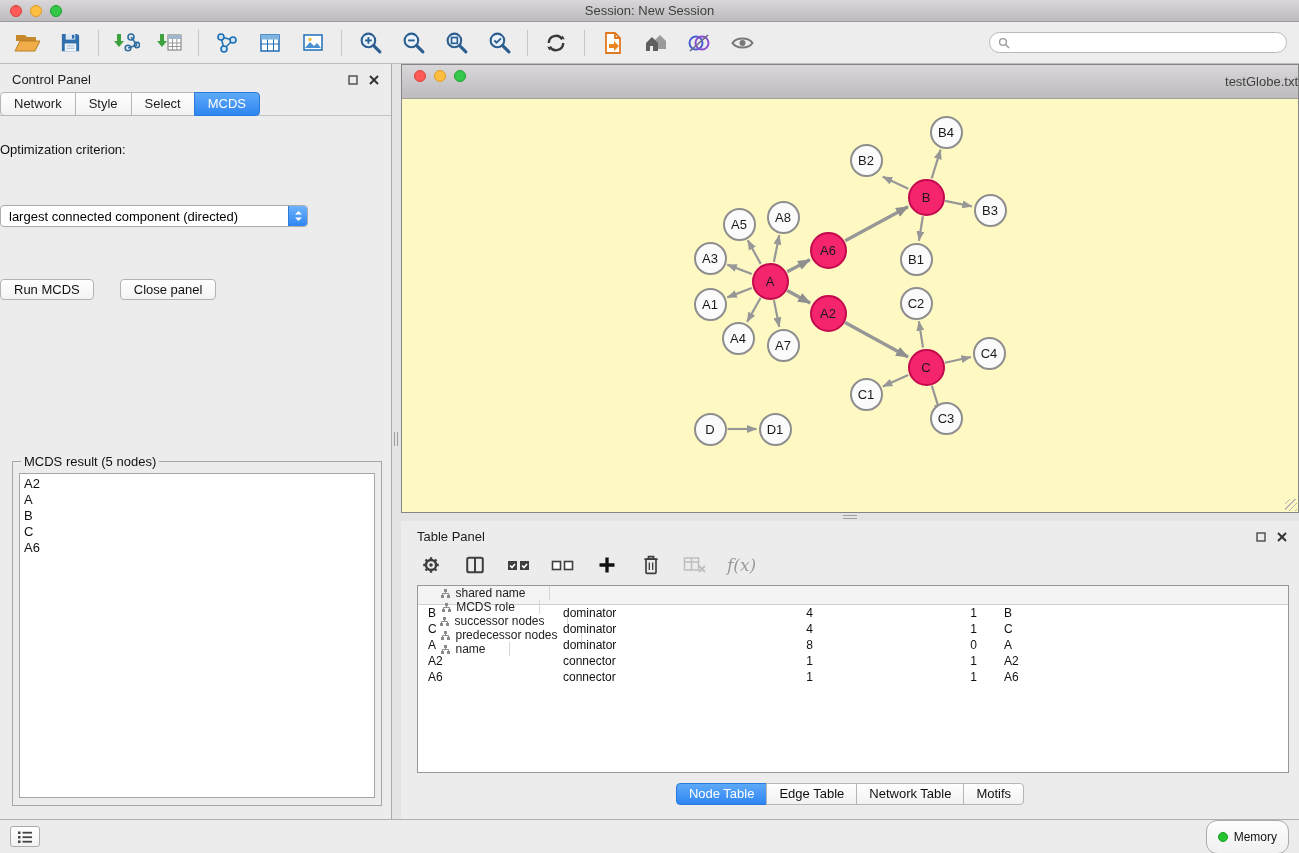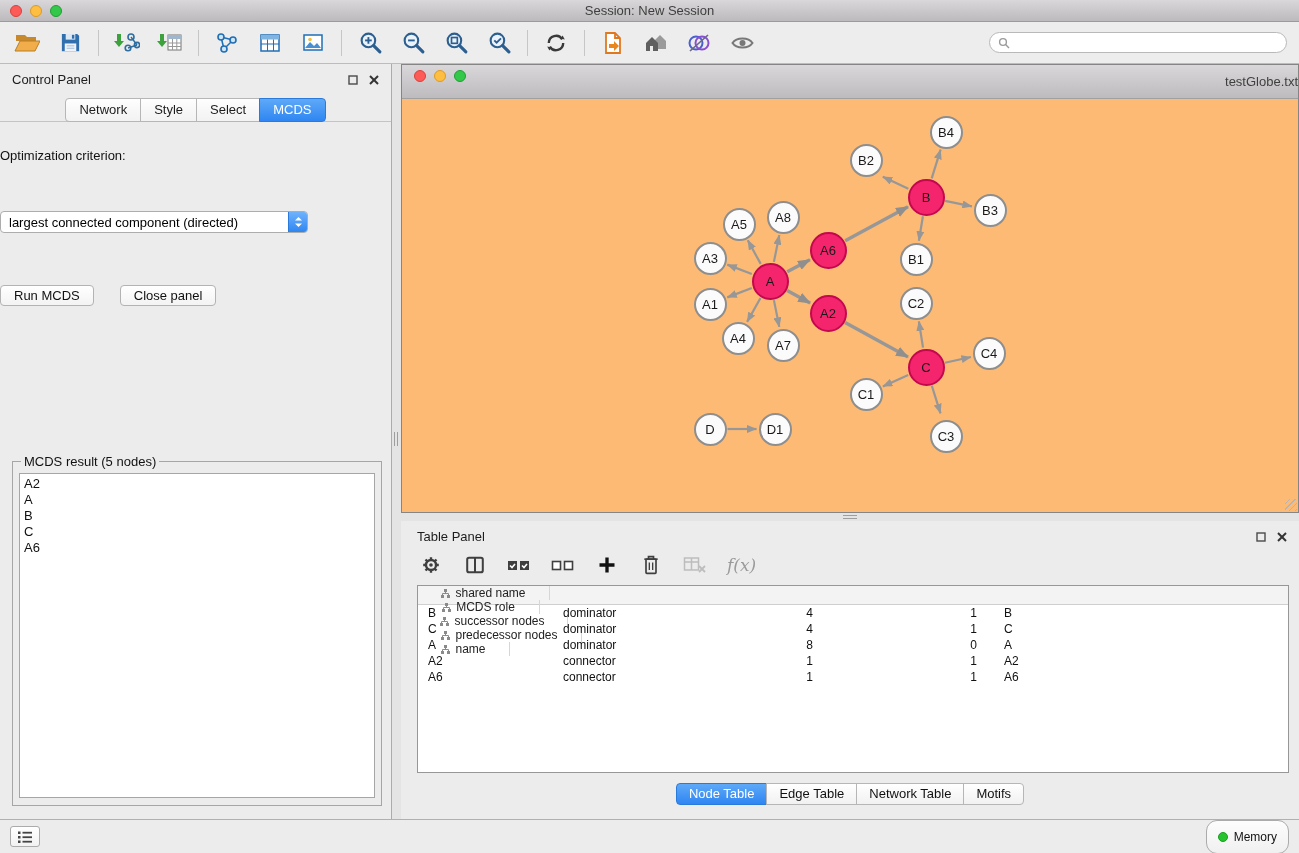--- a/index.html
+++ b/index.html
@@ -26,21 +26,21 @@
   .search-wrap input { border:none; outline:none; flex:1; font-size:12px; background:transparent; }
 
   
   .main { display:flex; height:755px; }
 
   
   .control-panel { width:392px; background:#ececec; border-right:1px solid #ababab; position:relative; flex:none; }
   .panel-header { display:flex; align-items:center; padding:8px 12px 4px 12px; font-size:13px; color:#1d1d1d; }
   .panel-header .ph-title { flex:1; }
   .ph-icons { display:flex; gap:11px; align-items:center; }
-  .cp-tabbar { display:flex; justify-content:center; border-bottom:1px solid #c4c4c4; margin-top:6px; }
+  .cp-tabbar { display:flex; justify-content:flex-start; border-bottom:1px solid #c4c4c4; }
   .cp-tab { font-size:13px; padding:3px 13px 4px 13px; background:linear-gradient(#fefefe,#f2f2f2);
             border:1px solid #b6b6b6; margin-left:-1px; color:#1d1d1d; position:relative; top:1px; }
   .cp-tab:first-child { border-radius:4px 0 0 4px; margin-left:0; }
   .cp-tab:last-child { border-radius:0 4px 4px 0; }
   .cp-tab.sel { background:linear-gradient(#5ea9f8,#2f86f2); color:#fff; border-color:#2a7adc; }
   .cp-body { display:flex; flex-direction:column; align-items:flex-start;gap:40px; }
   .opt-label { margin-top:26px; font-size:13px; color:#111; }
   .combo { margin-top:8px; width:308px; height:22px; background:#fff; border:1px solid #adadad; border-radius:4px;
            position:relative; display:flex; align-items:center; padding-left:8px; font-size:13px; color:#000000; }
   .combo-stepper { position:absolute; right:0; top:0; width:19px; height:20px;
@@ -64,21 +64,21 @@
   
   .right-col { flex:1; display:flex; flex-direction:column; min-width:0; }
 
   
   .net-window { height:449px; border:1px solid #858585; background:#fff; display:flex;
                 flex-direction:column; flex:none; position:relative; }
   .net-titlebar { height:34px; background:linear-gradient(#d9d7d9,#bdbbbd); border-bottom:1px solid #a0a0a0;
                   position:relative; display:flex; align-items:center; justify-content:flex-end;
                   font-size:13px; color:#3f3f3f; flex:none; }
   .net-titlebar .lights { left:12px; }
-  .net-canvas { flex:1; position:relative; background:#fdba74; overflow:hidden; }
+  .net-canvas { flex:1; position:relative; background:#fef9c3; overflow:hidden; }
   #edges-svg { position:absolute; inset:0; width:100%; height:100%; }
   .node { position:absolute; border-radius:50%; display:flex; align-items:center; justify-content:center;
           font-size:13px; color:#141414; }
   .grip { position:absolute; right:1px; bottom:1px; width:12px; height:12px;
           background:repeating-linear-gradient(135deg,transparent 0 3px,#b5b5b5 3px 4px); }
 
   
   .h-split { height:8px; background:#e4e4e4; position:relative; flex:none; }
   .h-split::after { content:""; position:absolute; left:calc(50% - 7px); top:2px; width:14px; height:1px;
                     background:#9e9e9e; box-shadow:0 3px 0 #9e9e9e; }
@@ -374,21 +374,21 @@
             <div class="node" style="left: 497.5px; top: 143.5px; width: 33px; height: 33px; background: rgb(251, 251, 251); border: 2px solid rgb(142, 142, 142); color: rgb(26, 26, 26);">B1</div>
             <div class="node mcds" style="left: 349.5px; top: 163.5px; width: 37px; height: 37px; background: rgb(245, 37, 109); border: 2px solid rgb(194, 9, 78); color: rgb(26, 26, 26);">A</div>
             <div class="node" style="left: 497.5px; top: 187.5px; width: 33px; height: 33px; background: rgb(251, 251, 251); border: 2px solid rgb(142, 142, 142); color: rgb(26, 26, 26);">C2</div>
             <div class="node" style="left: 291.5px; top: 188.5px; width: 33px; height: 33px; background: rgb(251, 251, 251); border: 2px solid rgb(142, 142, 142); color: rgb(26, 26, 26);">A1</div>
             <div class="node mcds" style="left: 407.5px; top: 195.5px; width: 37px; height: 37px; background: rgb(245, 37, 109); border: 2px solid rgb(194, 9, 78); color: rgb(26, 26, 26);">A2</div>
             <div class="node" style="left: 319.5px; top: 222.5px; width: 33px; height: 33px; background: rgb(251, 251, 251); border: 2px solid rgb(142, 142, 142); color: rgb(26, 26, 26);">A4</div>
             <div class="node" style="left: 364.5px; top: 229.5px; width: 33px; height: 33px; background: rgb(251, 251, 251); border: 2px solid rgb(142, 142, 142); color: rgb(26, 26, 26);">A7</div>
             <div class="node" style="left: 570.5px; top: 237.5px; width: 33px; height: 33px; background: rgb(251, 251, 251); border: 2px solid rgb(142, 142, 142); color: rgb(26, 26, 26);">C4</div>
             <div class="node mcds" style="left: 505.5px; top: 249.5px; width: 37px; height: 37px; background: rgb(245, 37, 109); border: 2px solid rgb(194, 9, 78); color: rgb(26, 26, 26);">C</div>
             <div class="node" style="left: 447.5px; top: 278.5px; width: 33px; height: 33px; background: rgb(251, 251, 251); border: 2px solid rgb(142, 142, 142); color: rgb(26, 26, 26);">C1</div>
-            <div class="node" style="left: 527.5px; top: 321px; width: 33px; height: 33px; background: rgb(251, 251, 251); border: 2px solid rgb(142, 142, 142); color: rgb(26, 26, 26);">C3</div>
+            <div class="node" style="left: 527.5px; top: 303px; width: 33px; height: 33px; background: rgb(251, 251, 251); border: 2px solid rgb(142, 142, 142); color: rgb(26, 26, 26);">C3</div>
             <div class="node" style="left: 291.5px; top: 313.5px; width: 33px; height: 33px; background: rgb(251, 251, 251); border: 2px solid rgb(142, 142, 142); color: rgb(26, 26, 26);">D</div>
             <div class="node" style="left: 356.5px; top: 313.5px; width: 33px; height: 33px; background: rgb(251, 251, 251); border: 2px solid rgb(142, 142, 142); color: rgb(26, 26, 26);">D1</div>
           </div>
         <div class="grip"></div>
       </div>
     </div>
 
     <div class="h-split"></div>
 
     <div class="table-panel">

